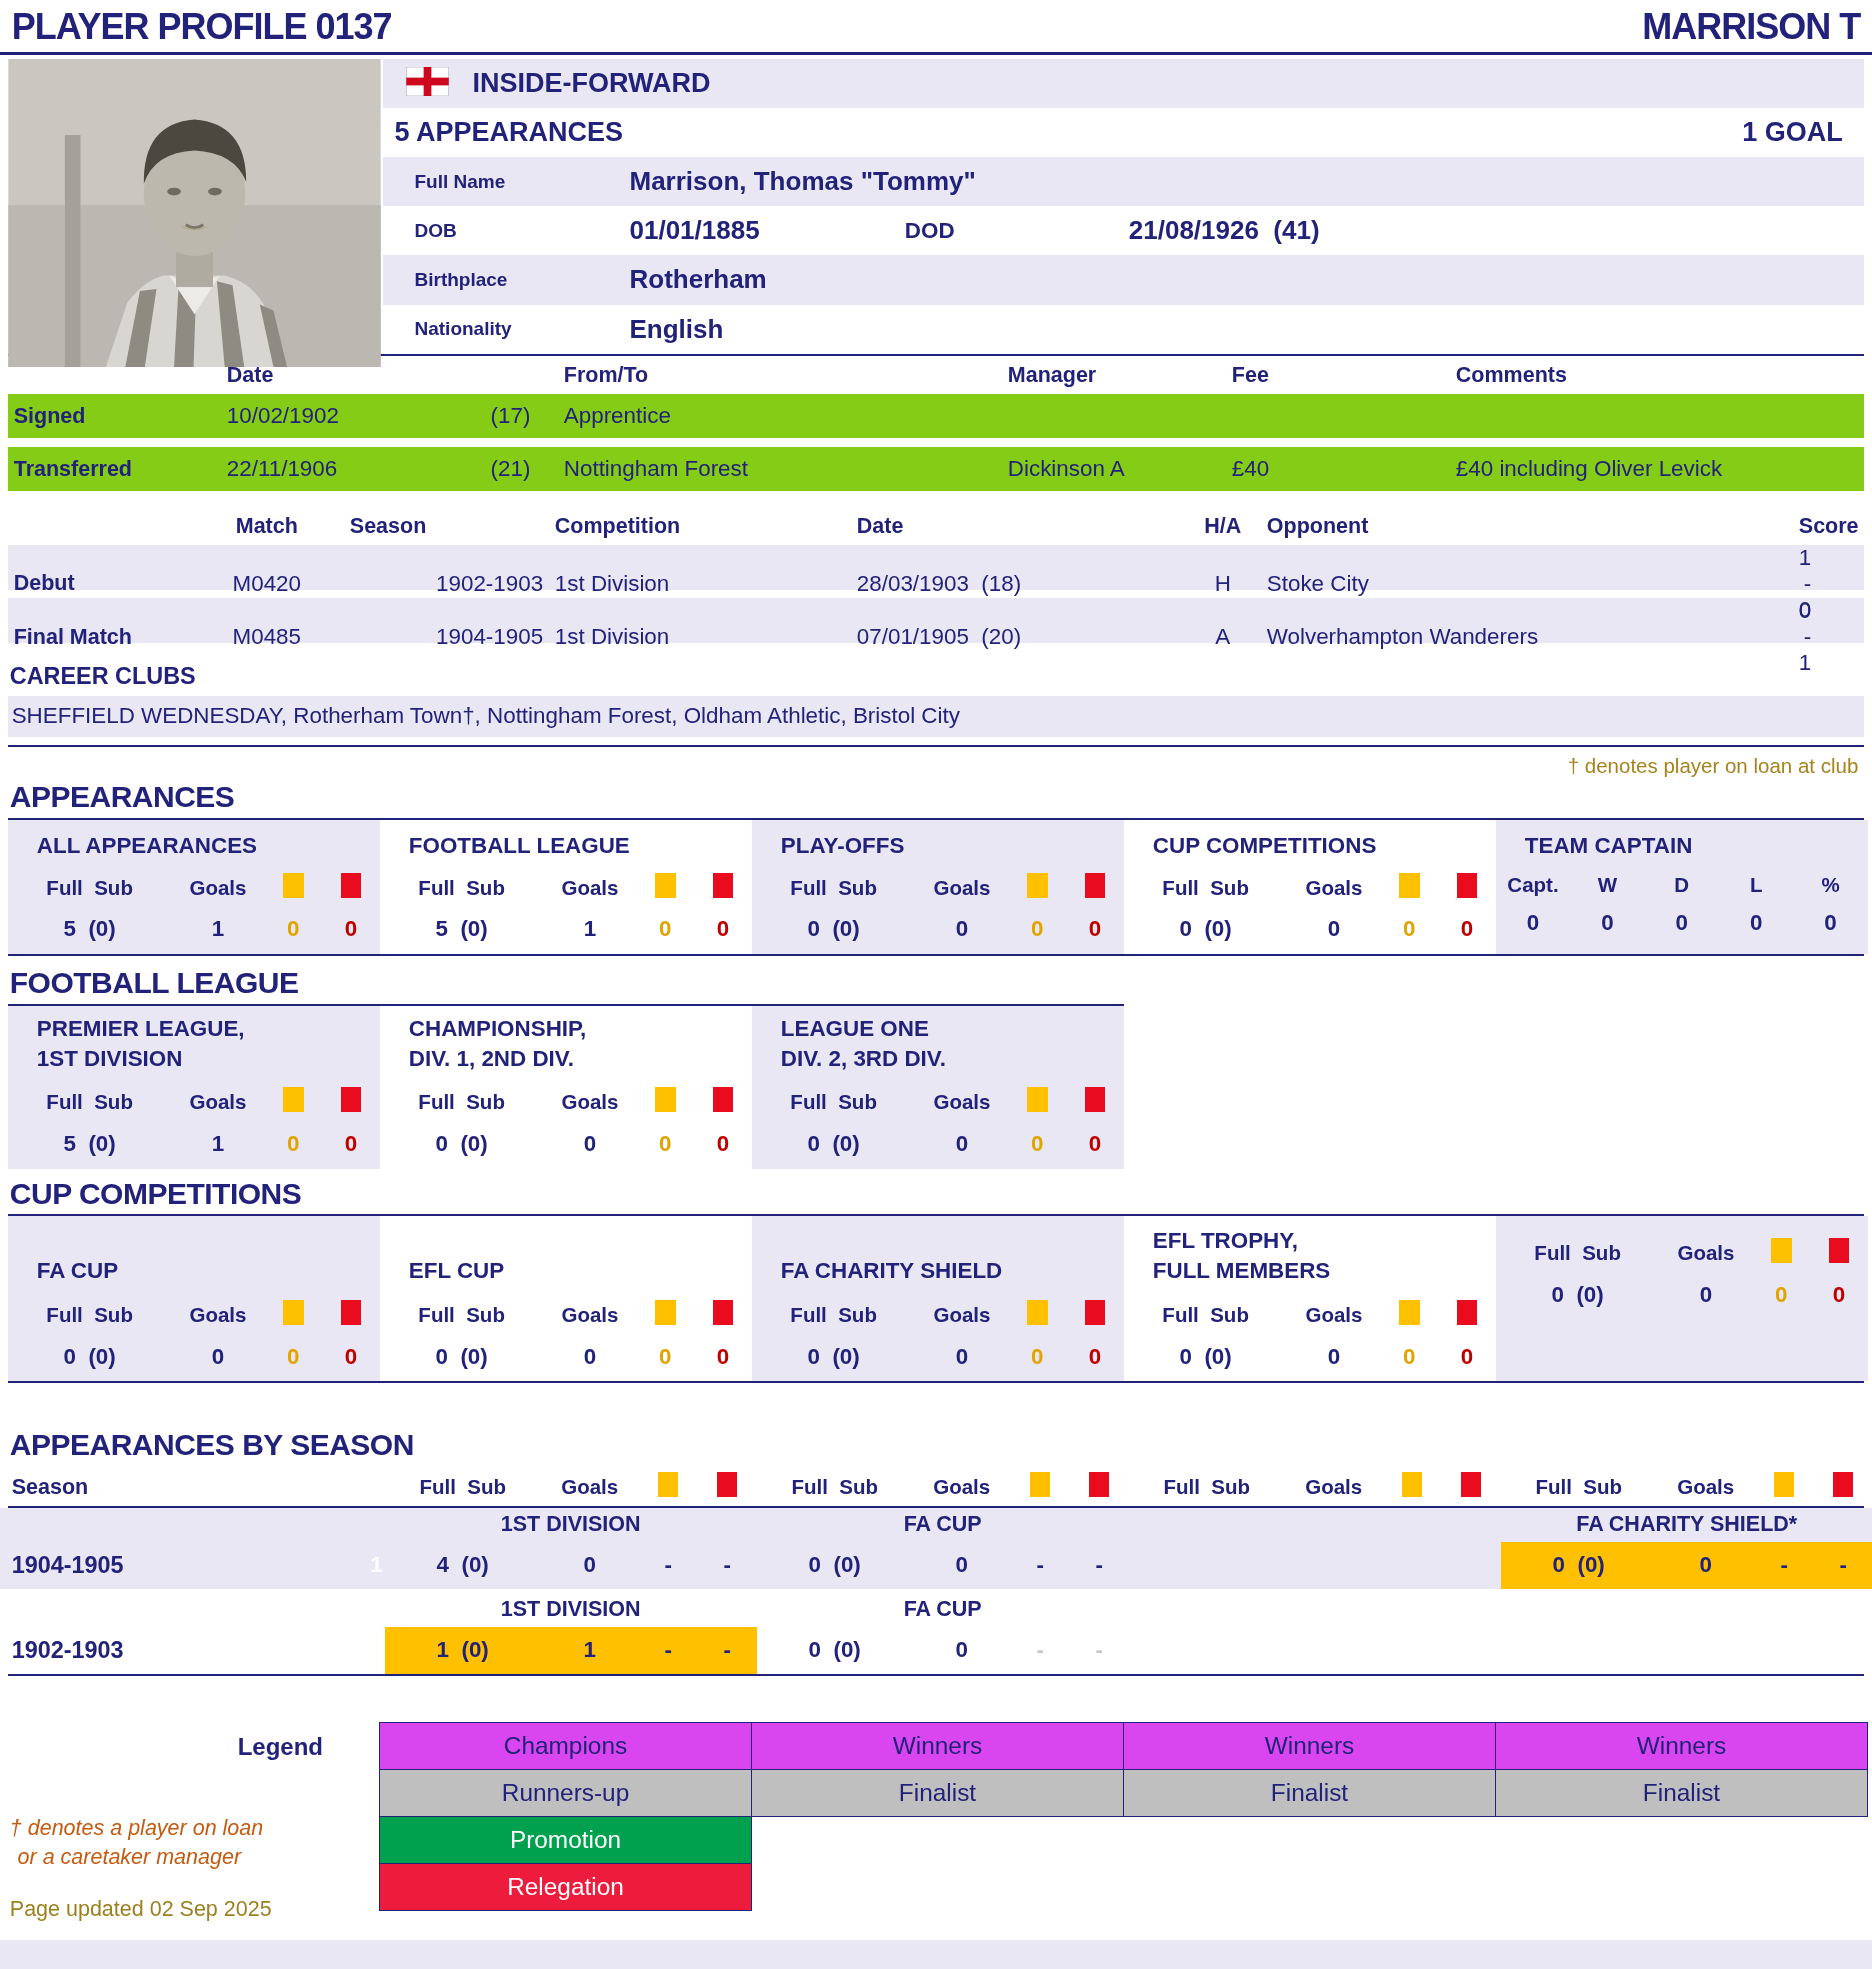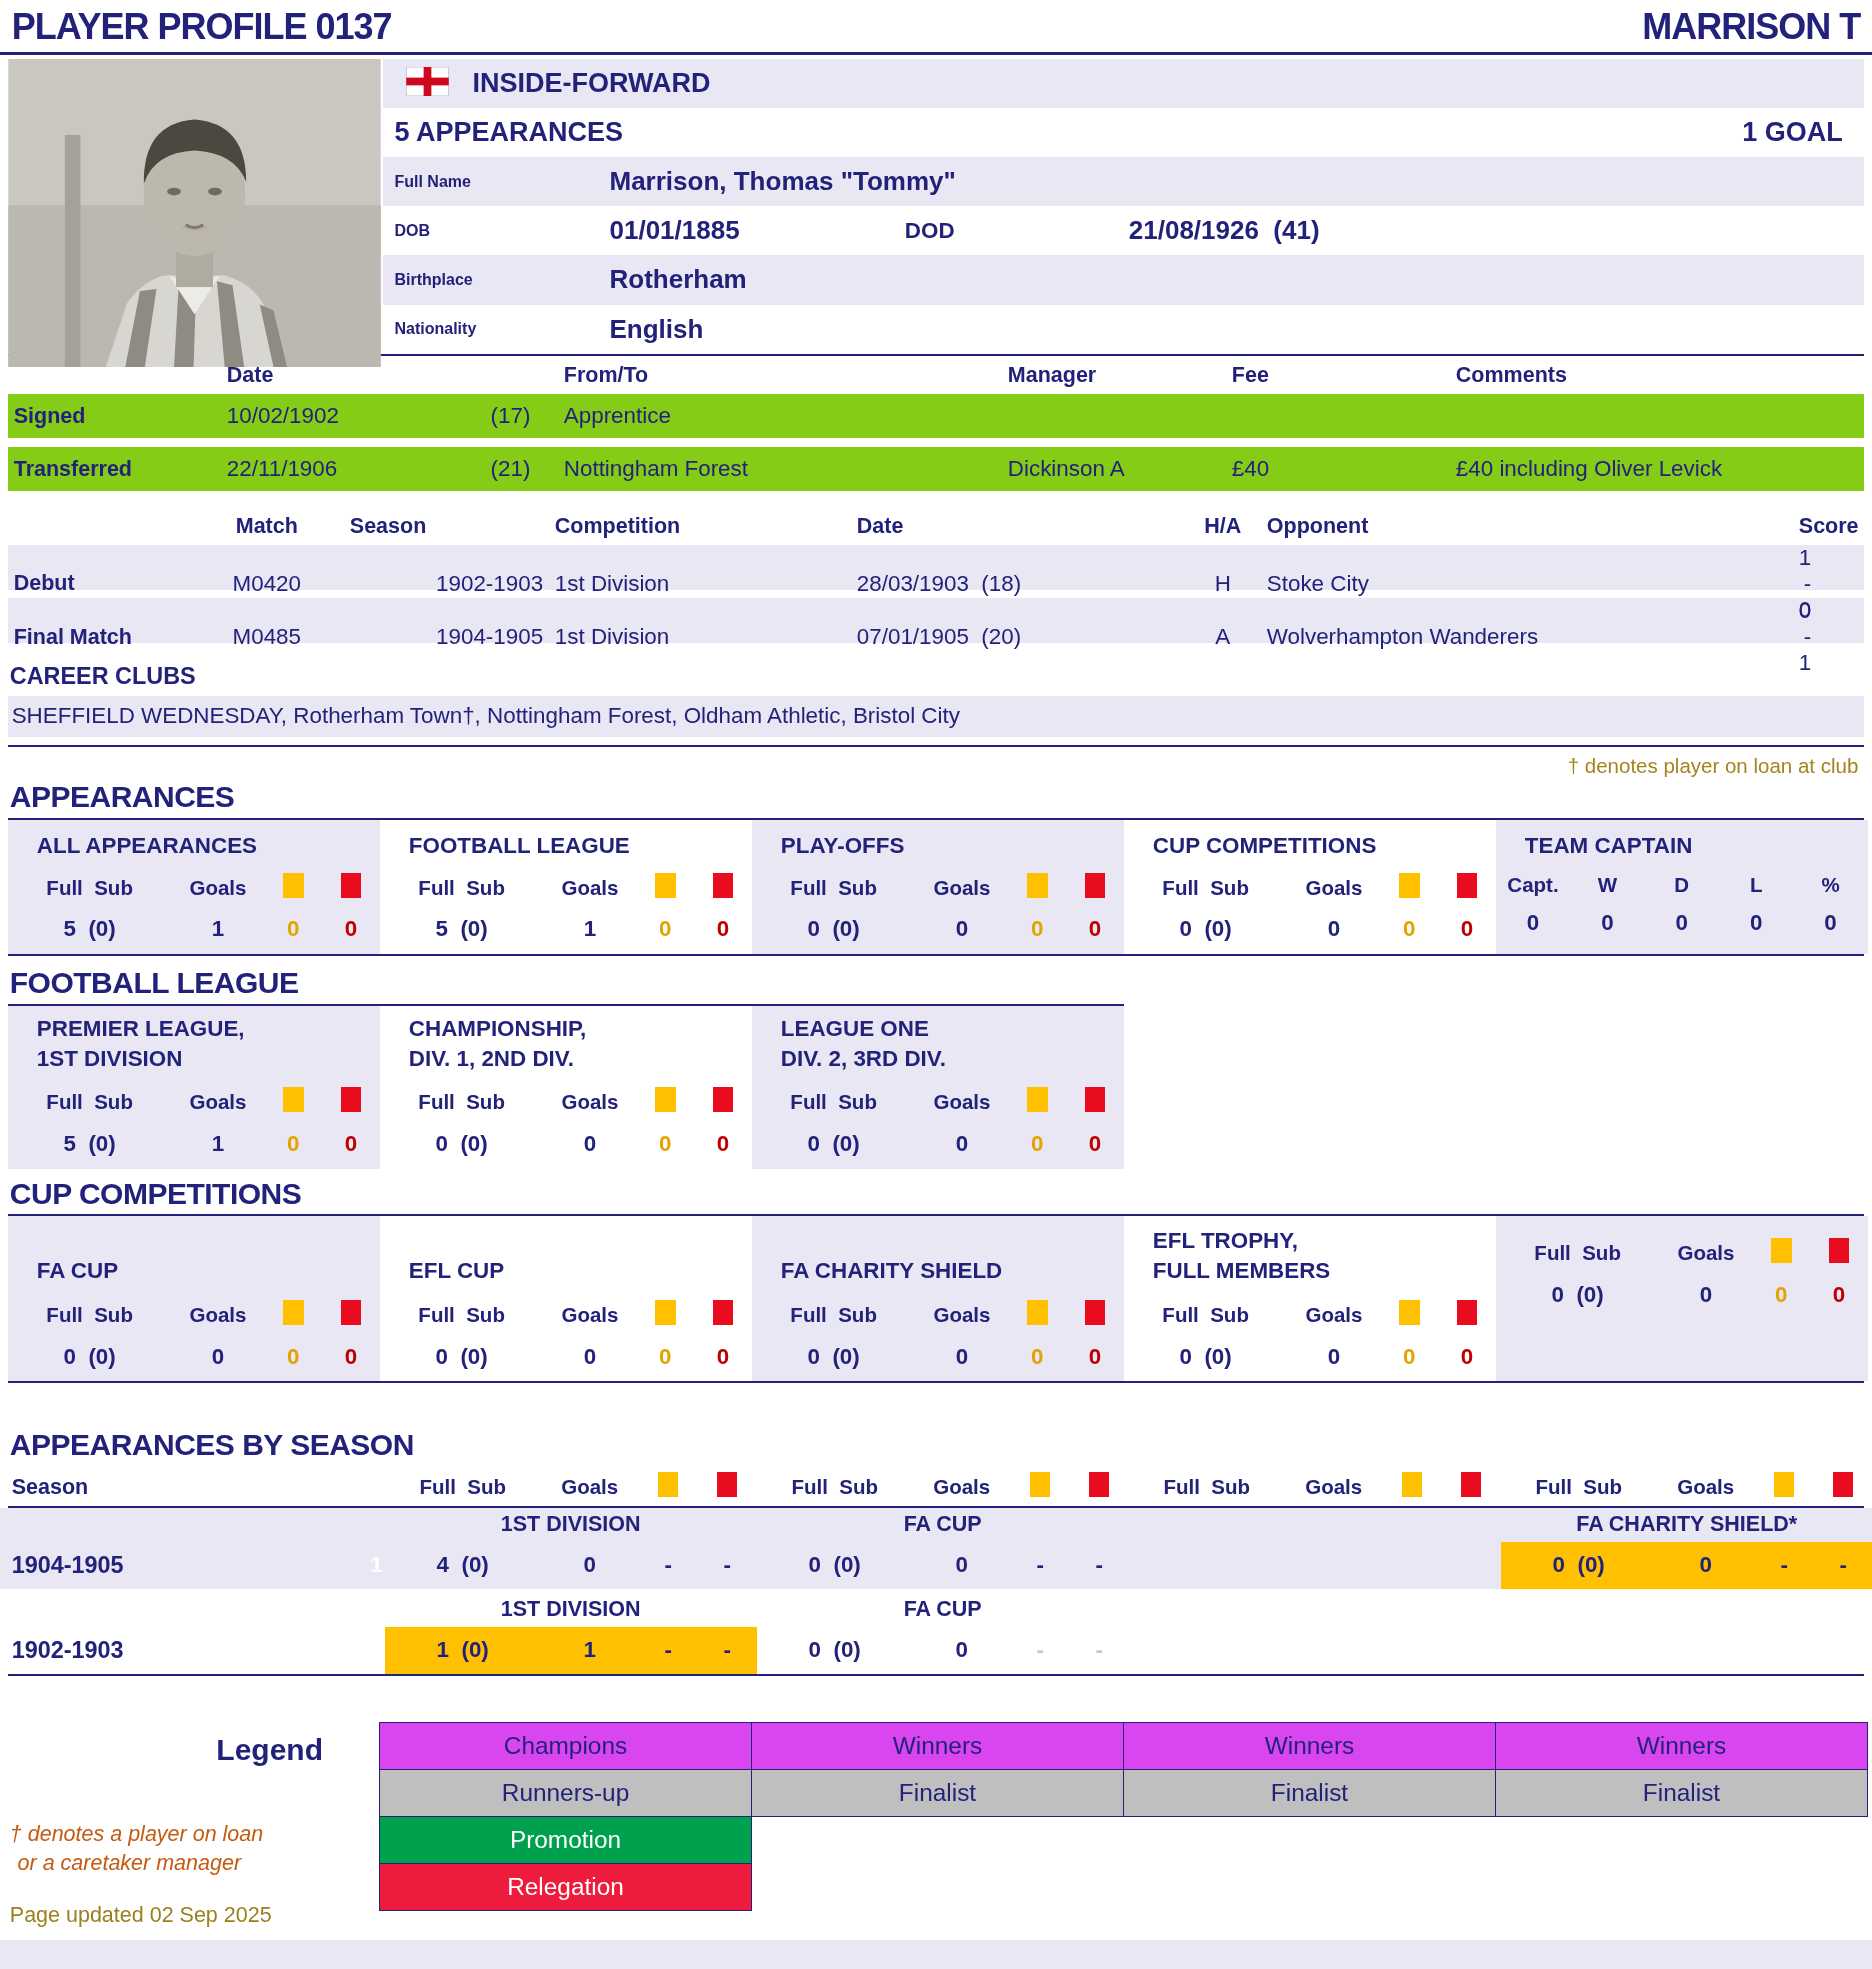--- a/index.html
+++ b/index.html
@@ -9,21 +9,21 @@
   
   .hdr{display:flex;justify-content:space-between;align-items:flex-end;
        padding:5.9px 11.7px 3.9px 11.7px;border-bottom:3.9px solid #22227A;}
   .hdr .t{font-size:36px;font-weight:bold;letter-spacing:-1px;}
   
   .top{display:flex;margin:3.9px 7.8px 0 7.8px;height:295px;}
   .photo{width:373px;height:308px;flex:0 0 373px;}
   .info{flex:1;display:flex;flex-direction:column;margin-left:2px;}
   .irow{height:51px;display:flex;align-items:center;position:relative;}
   .irow.lav{background:#E9E7F3;}
-  .ilabel{font-size:16px;font-weight:bold;width:215px;padding-left:11.7px;flex:0 0 215px;}
+  .ilabel{font-size:19px;font-weight:bold;width:215px;padding-left:11.7px;flex:0 0 215px;margin-left:20px;}
   .ival{font-size:26px;font-weight:bold;}
   .ilabel2{font-size:22.4px;font-weight:bold;position:absolute;left:522px;}
   .ival2{font-size:26px;font-weight:bold;position:absolute;left:746px;}
   .pos-row .flag{margin-left:23.4px;margin-right:23.4px;}
   .pos-row .ival{font-size:27px;}
   .apps-row{justify-content:space-between;padding:0 21.5px 0 11.7px;}
   .apps-row .ival{font-size:27px;}
   
   .rule{border-top:2px solid #22227A;margin:0 7.8px;}
   .tx{margin:0 7.8px;}
@@ -87,21 +87,21 @@
   .bs-vals .g{height:47px;font-size:22.4px;font-weight:bold;}
   .bs-season-lbl{font-size:23.4px;font-weight:bold;}
   .bs-hidden{color:#FDFDFF;font-size:22.4px;font-weight:bold;padding-right:2px;}
   .g.hl{background:#FFC000;}
   .g.ext{margin-right:-7.8px;padding-right:7.8px;width:379px;}
   .muted{color:#C6C6CE;}
   .bs-row2{background:#fff;padding-top:3.9px;}
   
   .legend{display:flex;margin:47px 0 0 0;}
   .leg-left{width:380px;flex:0 0 380px;}
-  .leg-label{font-size:30px;font-weight:bold;text-align:right;padding-right:57px;padding-top:9.8px;}
+  .leg-label{font-size:24px;font-weight:bold;text-align:right;padding-right:57px;padding-top:9.8px;}
   .leg-note{color:#C55A11;font-style:italic;font-size:21.5px;margin-top:53px;padding-left:9.8px;line-height:29px;}
   .leg-note .n2{padding-left:7.8px;}
   .leg-updated{color:#9C801F;font-size:21.5px;margin-top:25px;padding-left:9.8px;}
   .leg-table{display:flex;}
   .leg-col{display:flex;flex-direction:column;width:373px;margin-left:-1px;}
   .leg-cell{height:46px;border:1px solid #22227A;margin-top:-1px;display:flex;align-items:center;
             justify-content:center;font-size:24.4px;}
   .c-amber{background:#d946ef;}
   .c-gray{background:#BFBFBF;}
   .c-green{background:#00A14E;color:#fff;}

